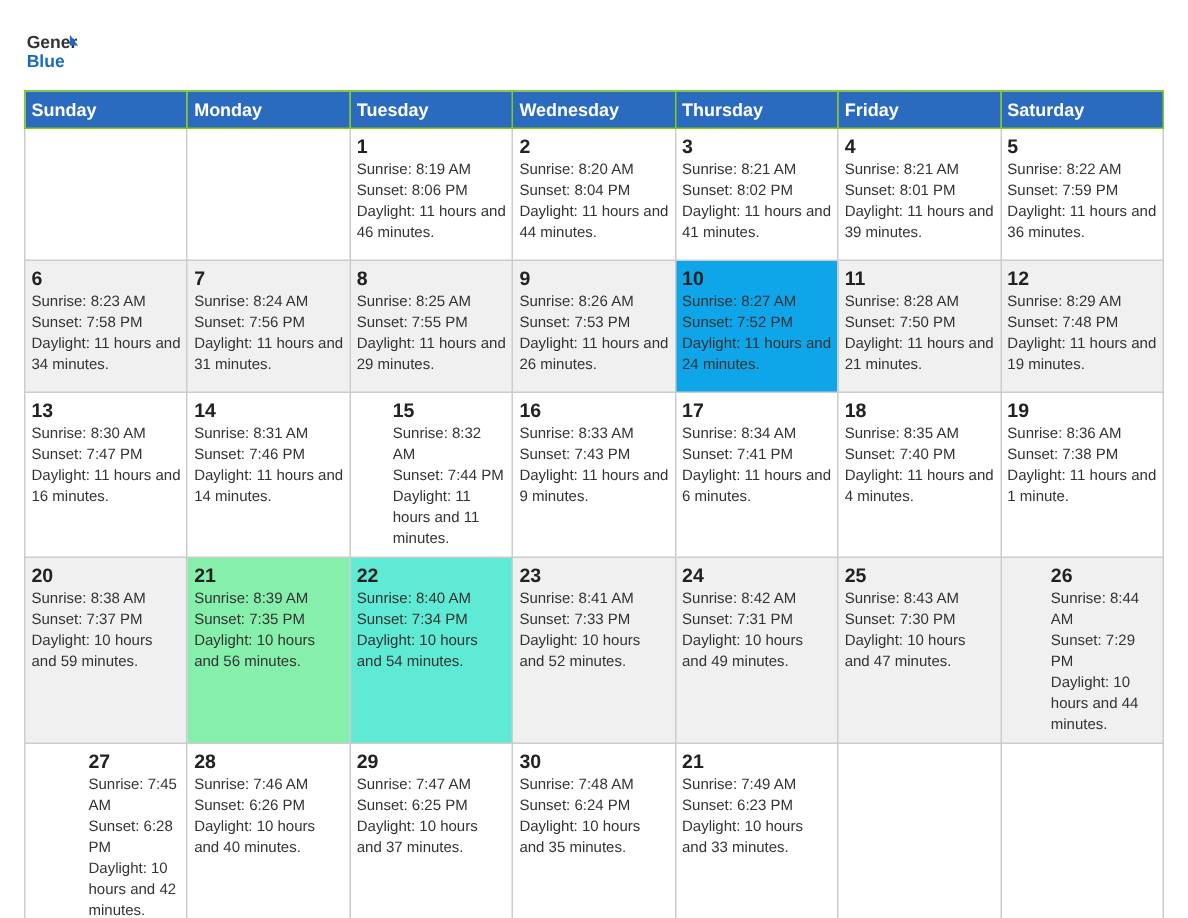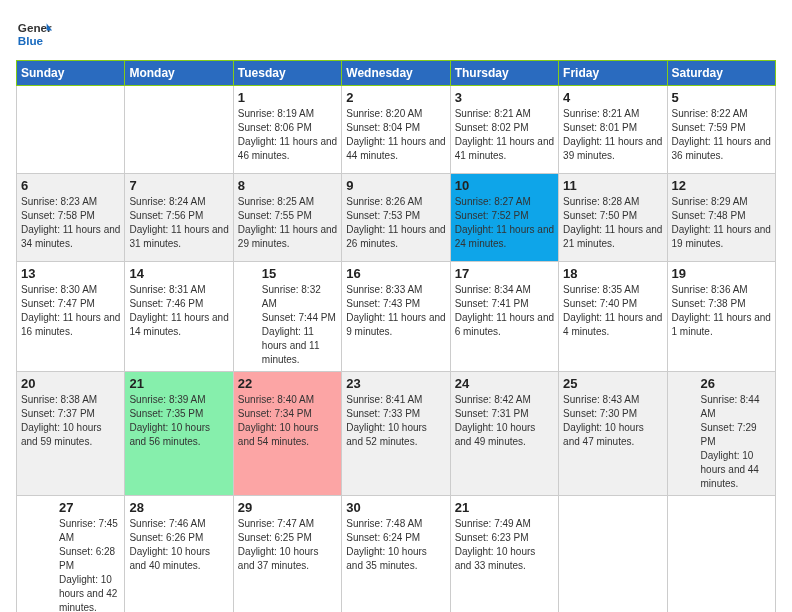--- a/index.html
+++ b/index.html
@@ -239,21 +239,21 @@
           <div class="day-info" style="white-space: pre-line;">Sunrise: 8:38 AM
 Sunset: 7:37 PM
 Daylight: 10 hours and 59 minutes.</div>
         </td>
         <td style="background: #86efac;">
           <div class="day-number">21</div>
           <div class="day-info" style="white-space: pre-line;">Sunrise: 8:39 AM
 Sunset: 7:35 PM
 Daylight: 10 hours and 56 minutes.</div>
         </td>
-        <td style="background: #fca5a5;">
+        <td style="background: #5eead4;">
           <div class="day-number">22</div>
           <div class="day-info" style="white-space: pre-line;">Sunrise: 8:40 AM
 Sunset: 7:34 PM
 Daylight: 10 hours and 54 minutes.</div>
         </td>
         <td style="background: rgb(240, 240, 240);">
           <div class="day-number">23</div>
           <div class="day-info" style="white-space: pre-line;">Sunrise: 8:41 AM
 Sunset: 7:33 PM
 Daylight: 10 hours and 52 minutes.</div>

